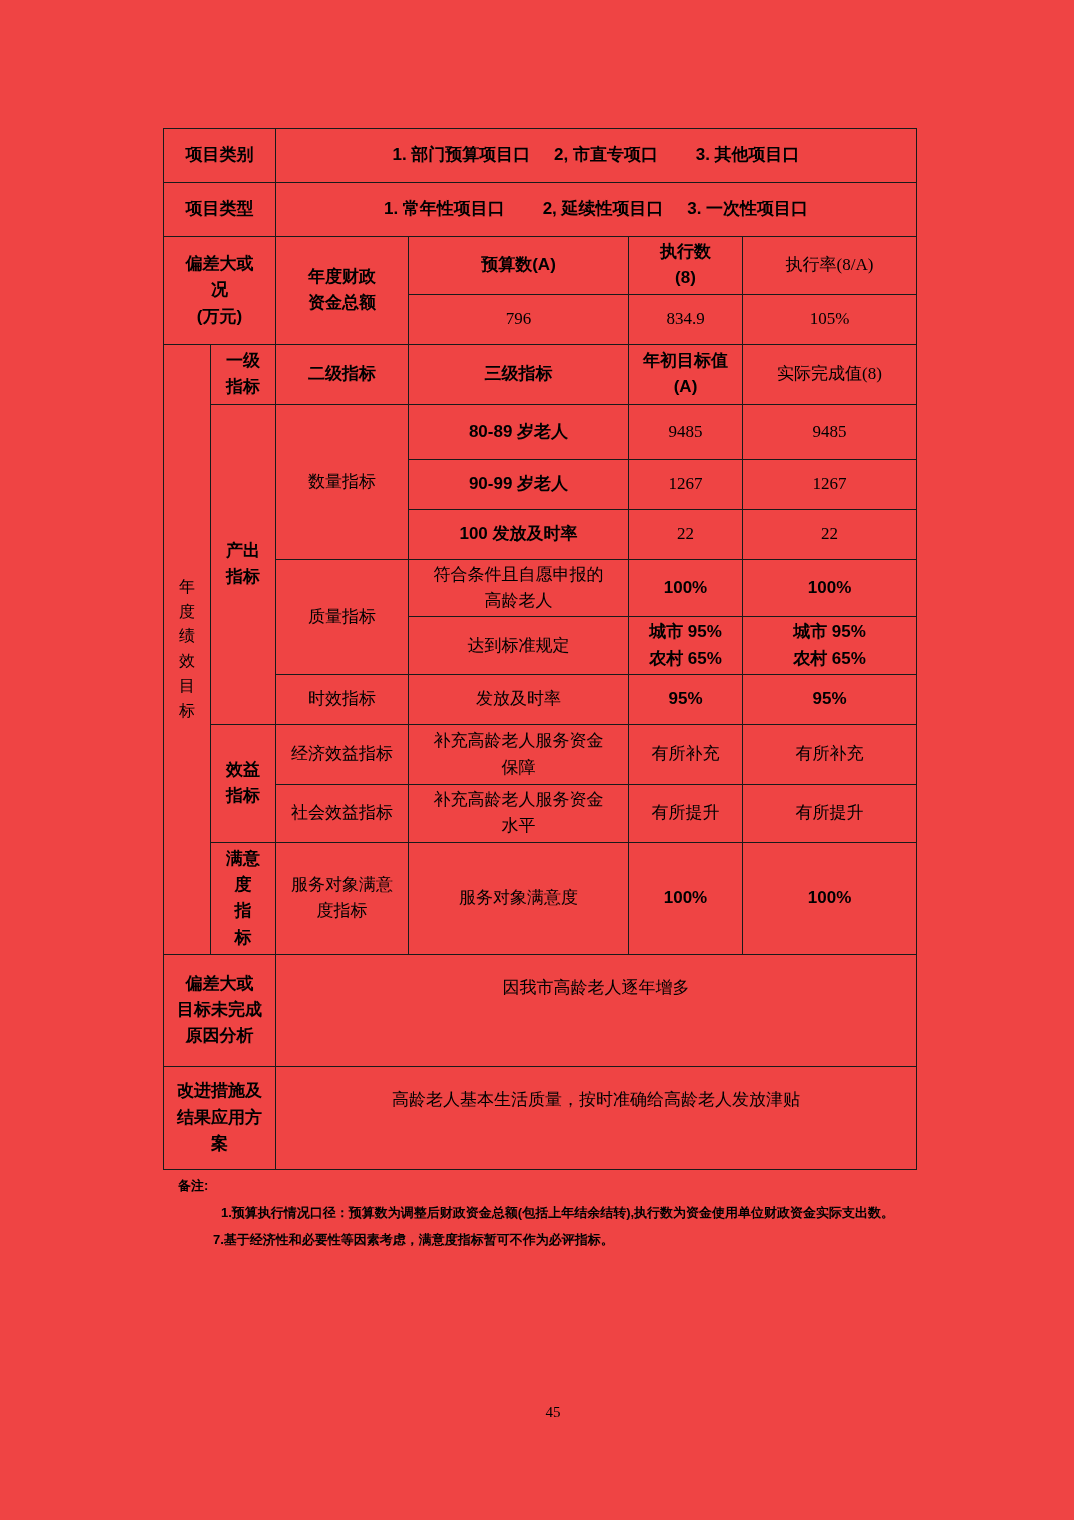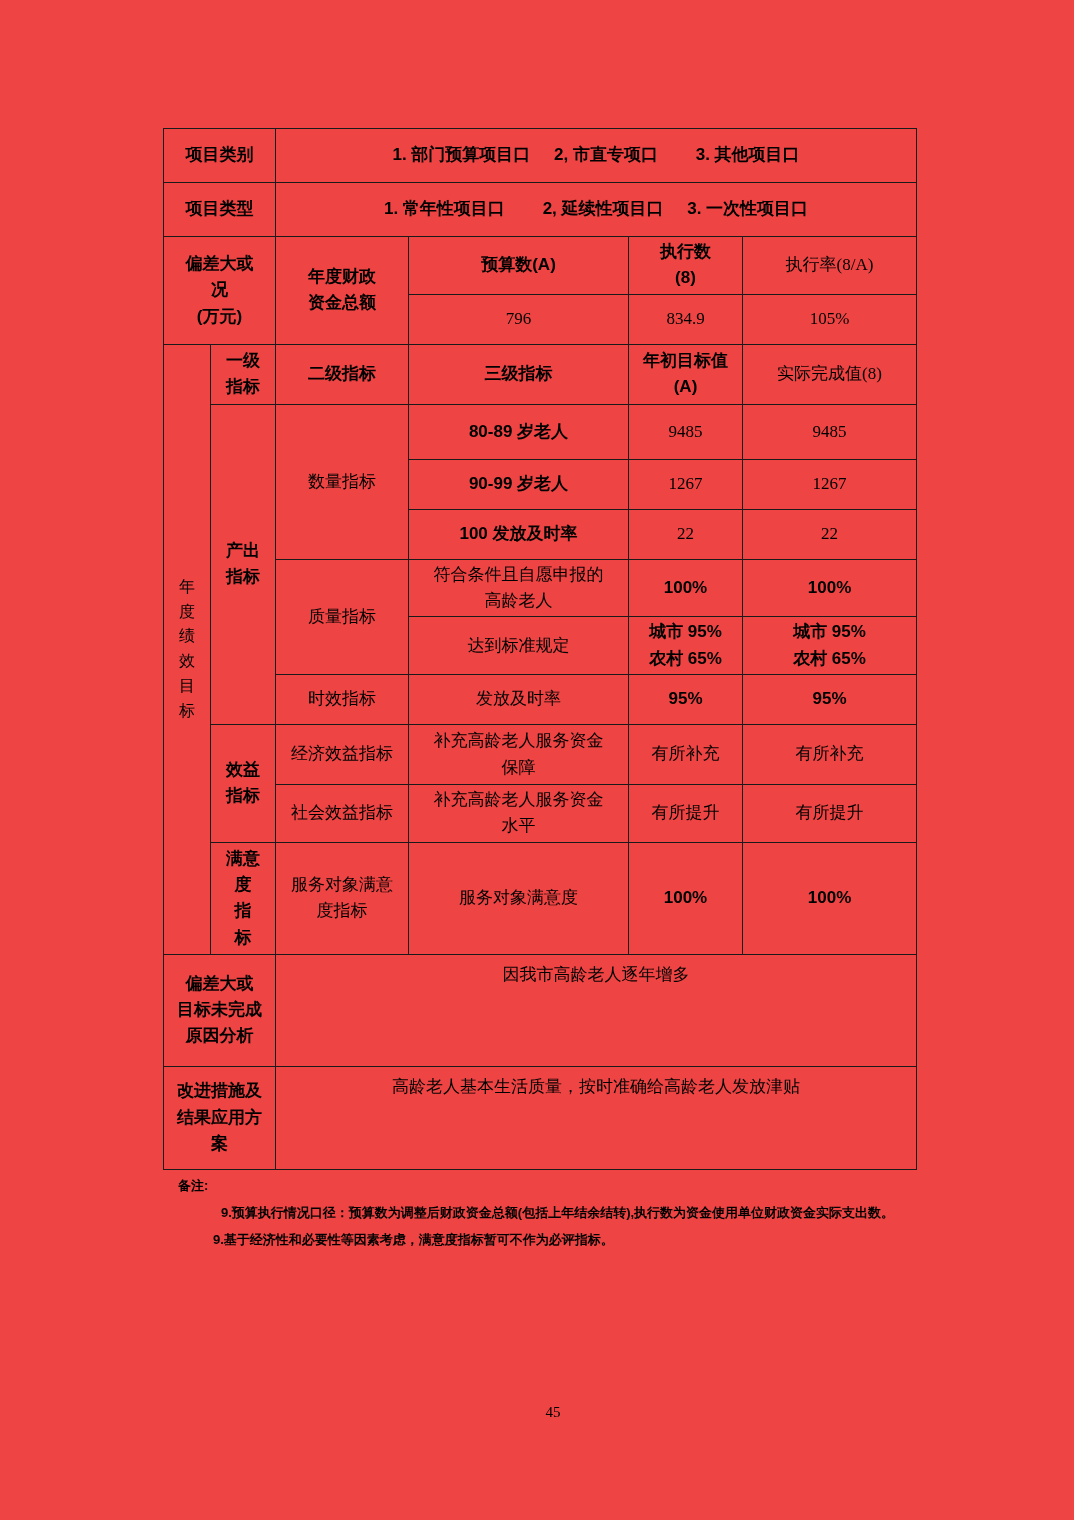--- a/index.html
+++ b/index.html
@@ -45,22 +45,21 @@
   }
   .pre { white-space: pre !important; }
   .vertical-label {
     font-size: 16px;
     line-height: 46px;
     letter-spacing: 0;
   }
   .content-cell {
     text-align: center;
     vertical-align: top !important;
-    padding: 8px 12px !important;
-    font-family: Liberation Mono, monospace;
+    padding: 20px 12px !important;
   }
   .notes {
     position: absolute;
     left: 163px;
     top: 1172px;
     width: 753px;
     font-size: 13px;
     line-height: 27px;
   }
   .notes-title { margin-left: 15px; }
@@ -229,19 +228,19 @@
         <td colspan="3" class="hei">改进措施及
 结果应用方
 案</td>
         <td colspan="4" class="content-cell">高龄老人基本生活质量，按时准确给高龄老人发放津贴</td>
       </tr>
     </tbody>
   </table>
 
   <div class="notes">
     <div class="notes-title hei">备注:</div>
-    <p class="note1 hei">9.预算执行情况口径：预算数为调整后财政资金总额(包括上年结余结转),执行数为资金使用单位财政资金实际支出数。</p>
-    <p class="note2 hei">9.基于经济性和必要性等因素考虑，满意度指标暂可不作为必评指标。</p>
+    <p class="note1 hei">1.预算执行情况口径：预算数为调整后财政资金总额(包括上年结余结转),执行数为资金使用单位财政资金实际支出数。</p>
+    <p class="note2 hei">7.基于经济性和必要性等因素考虑，满意度指标暂可不作为必评指标。</p>
   </div>
 
   <div class="page-number">45</div>
 
 </div>
 
 </body></html>

